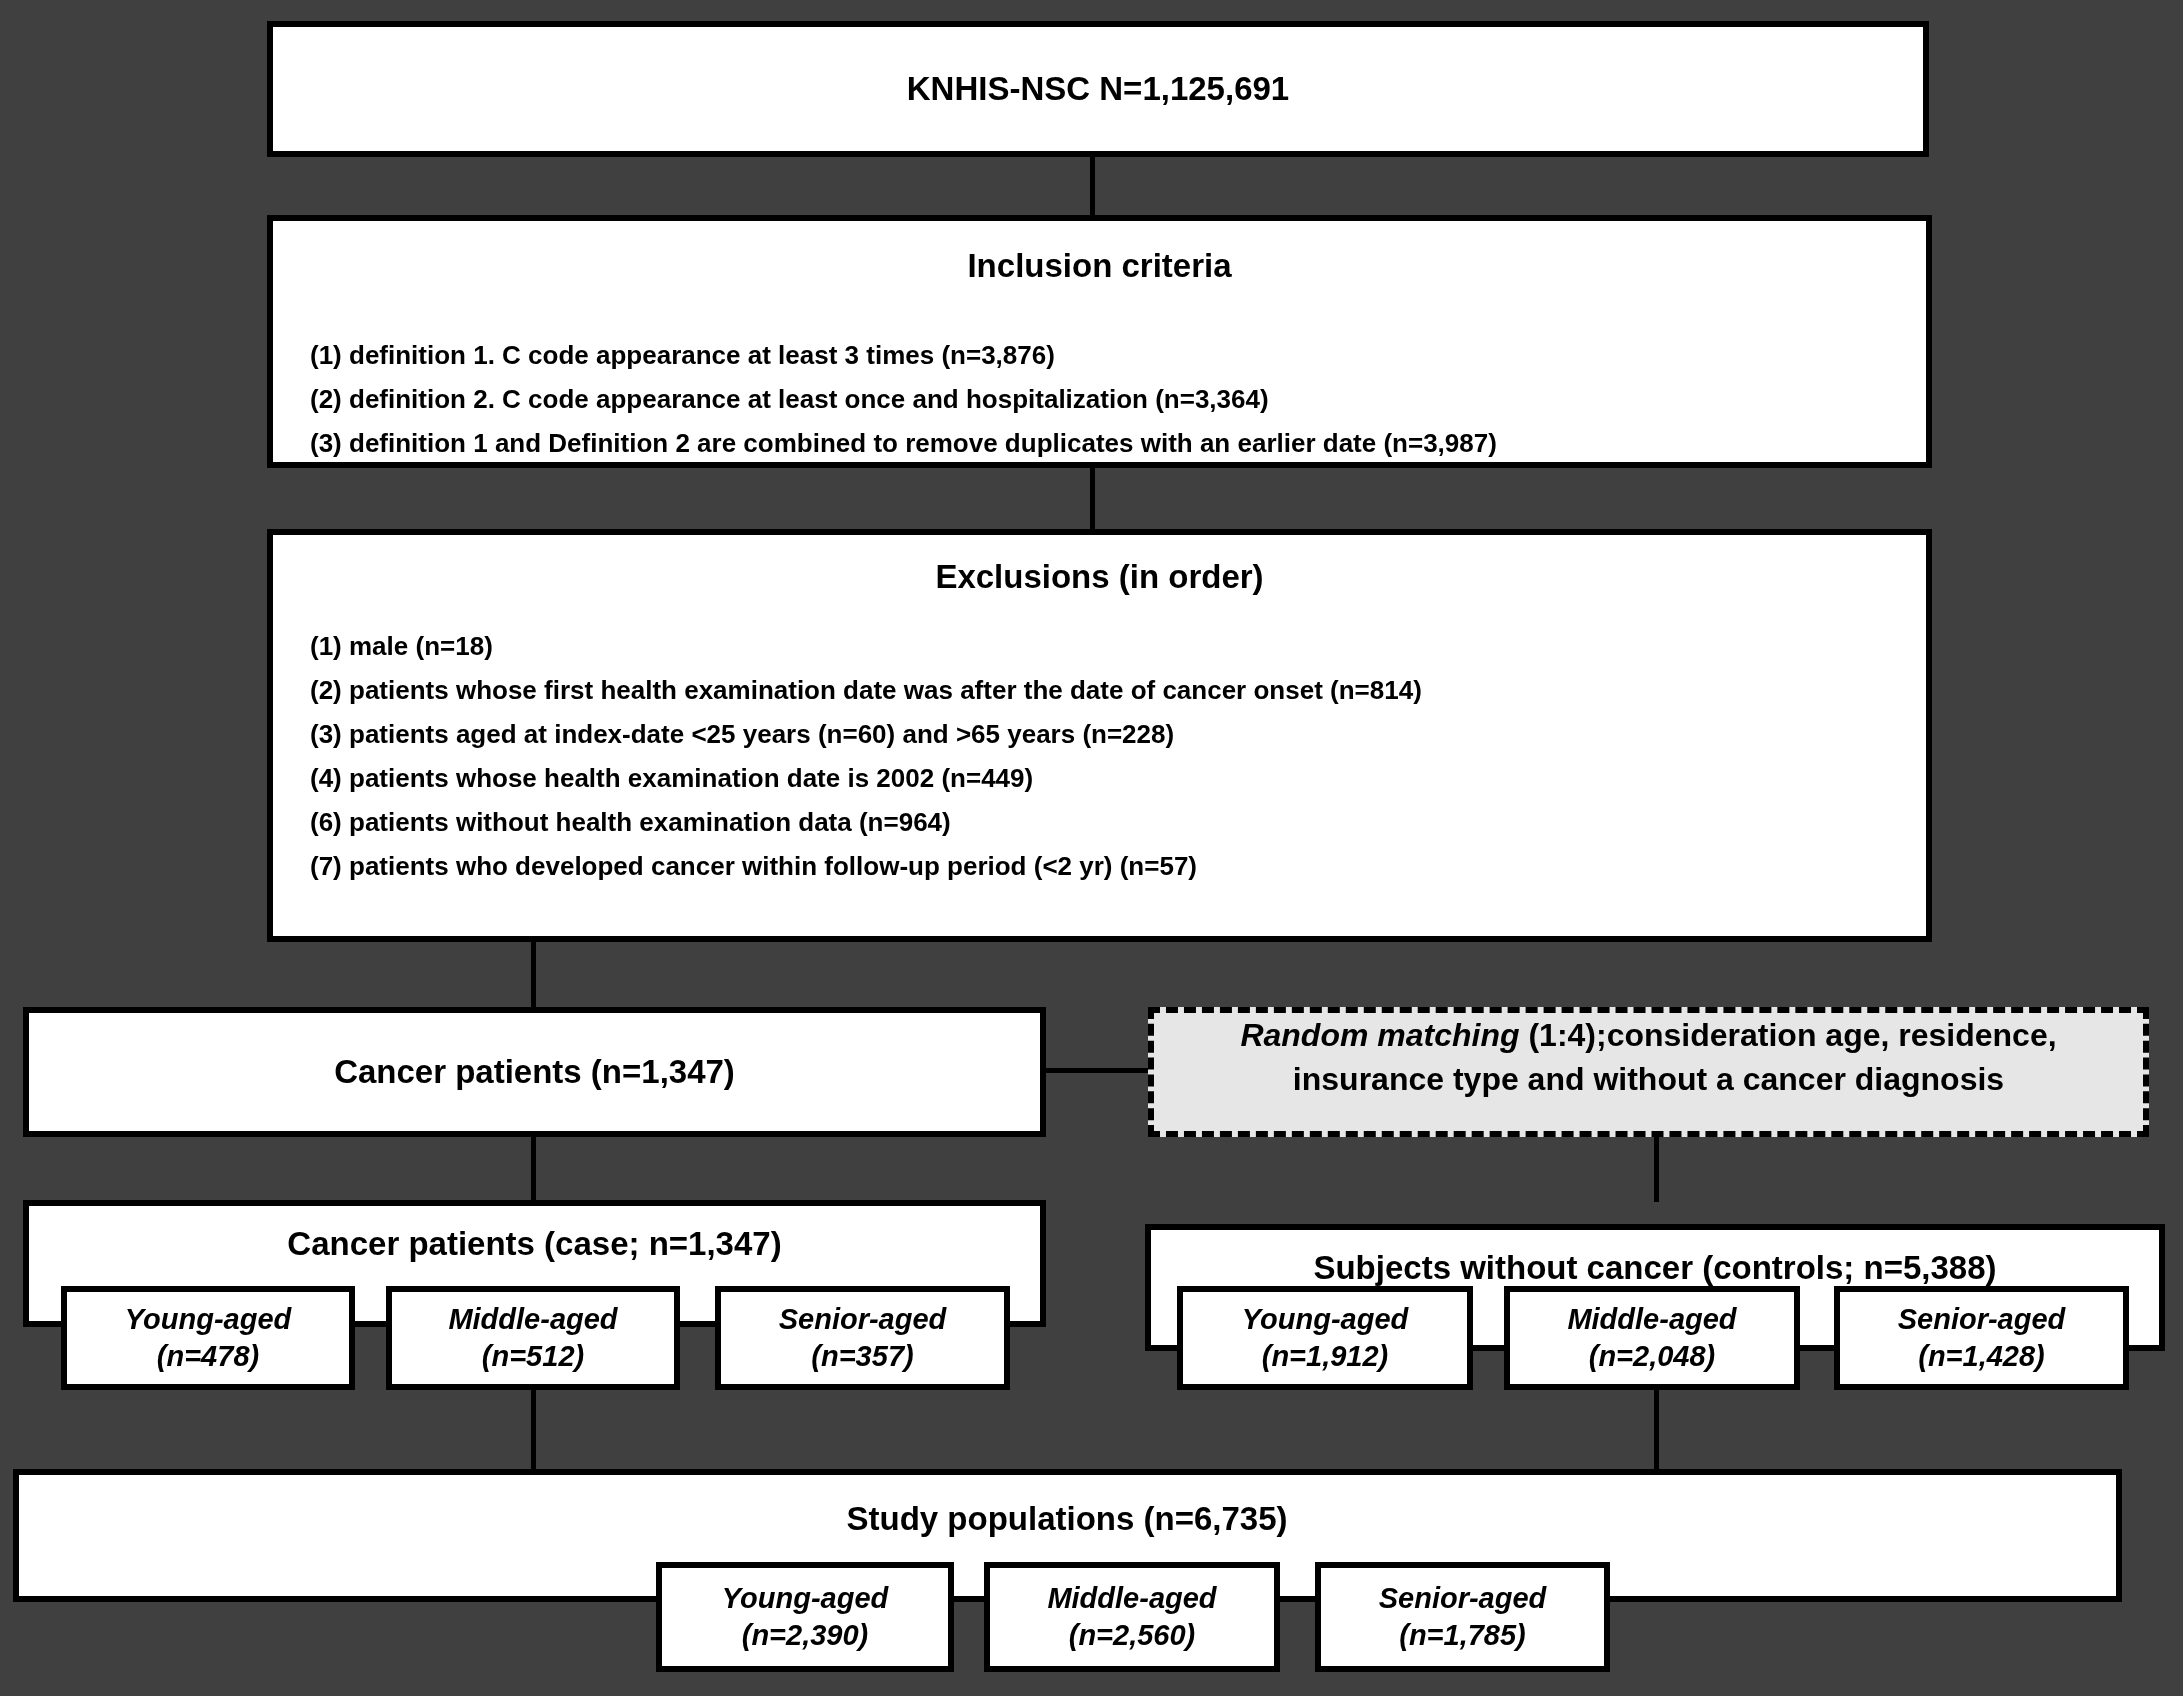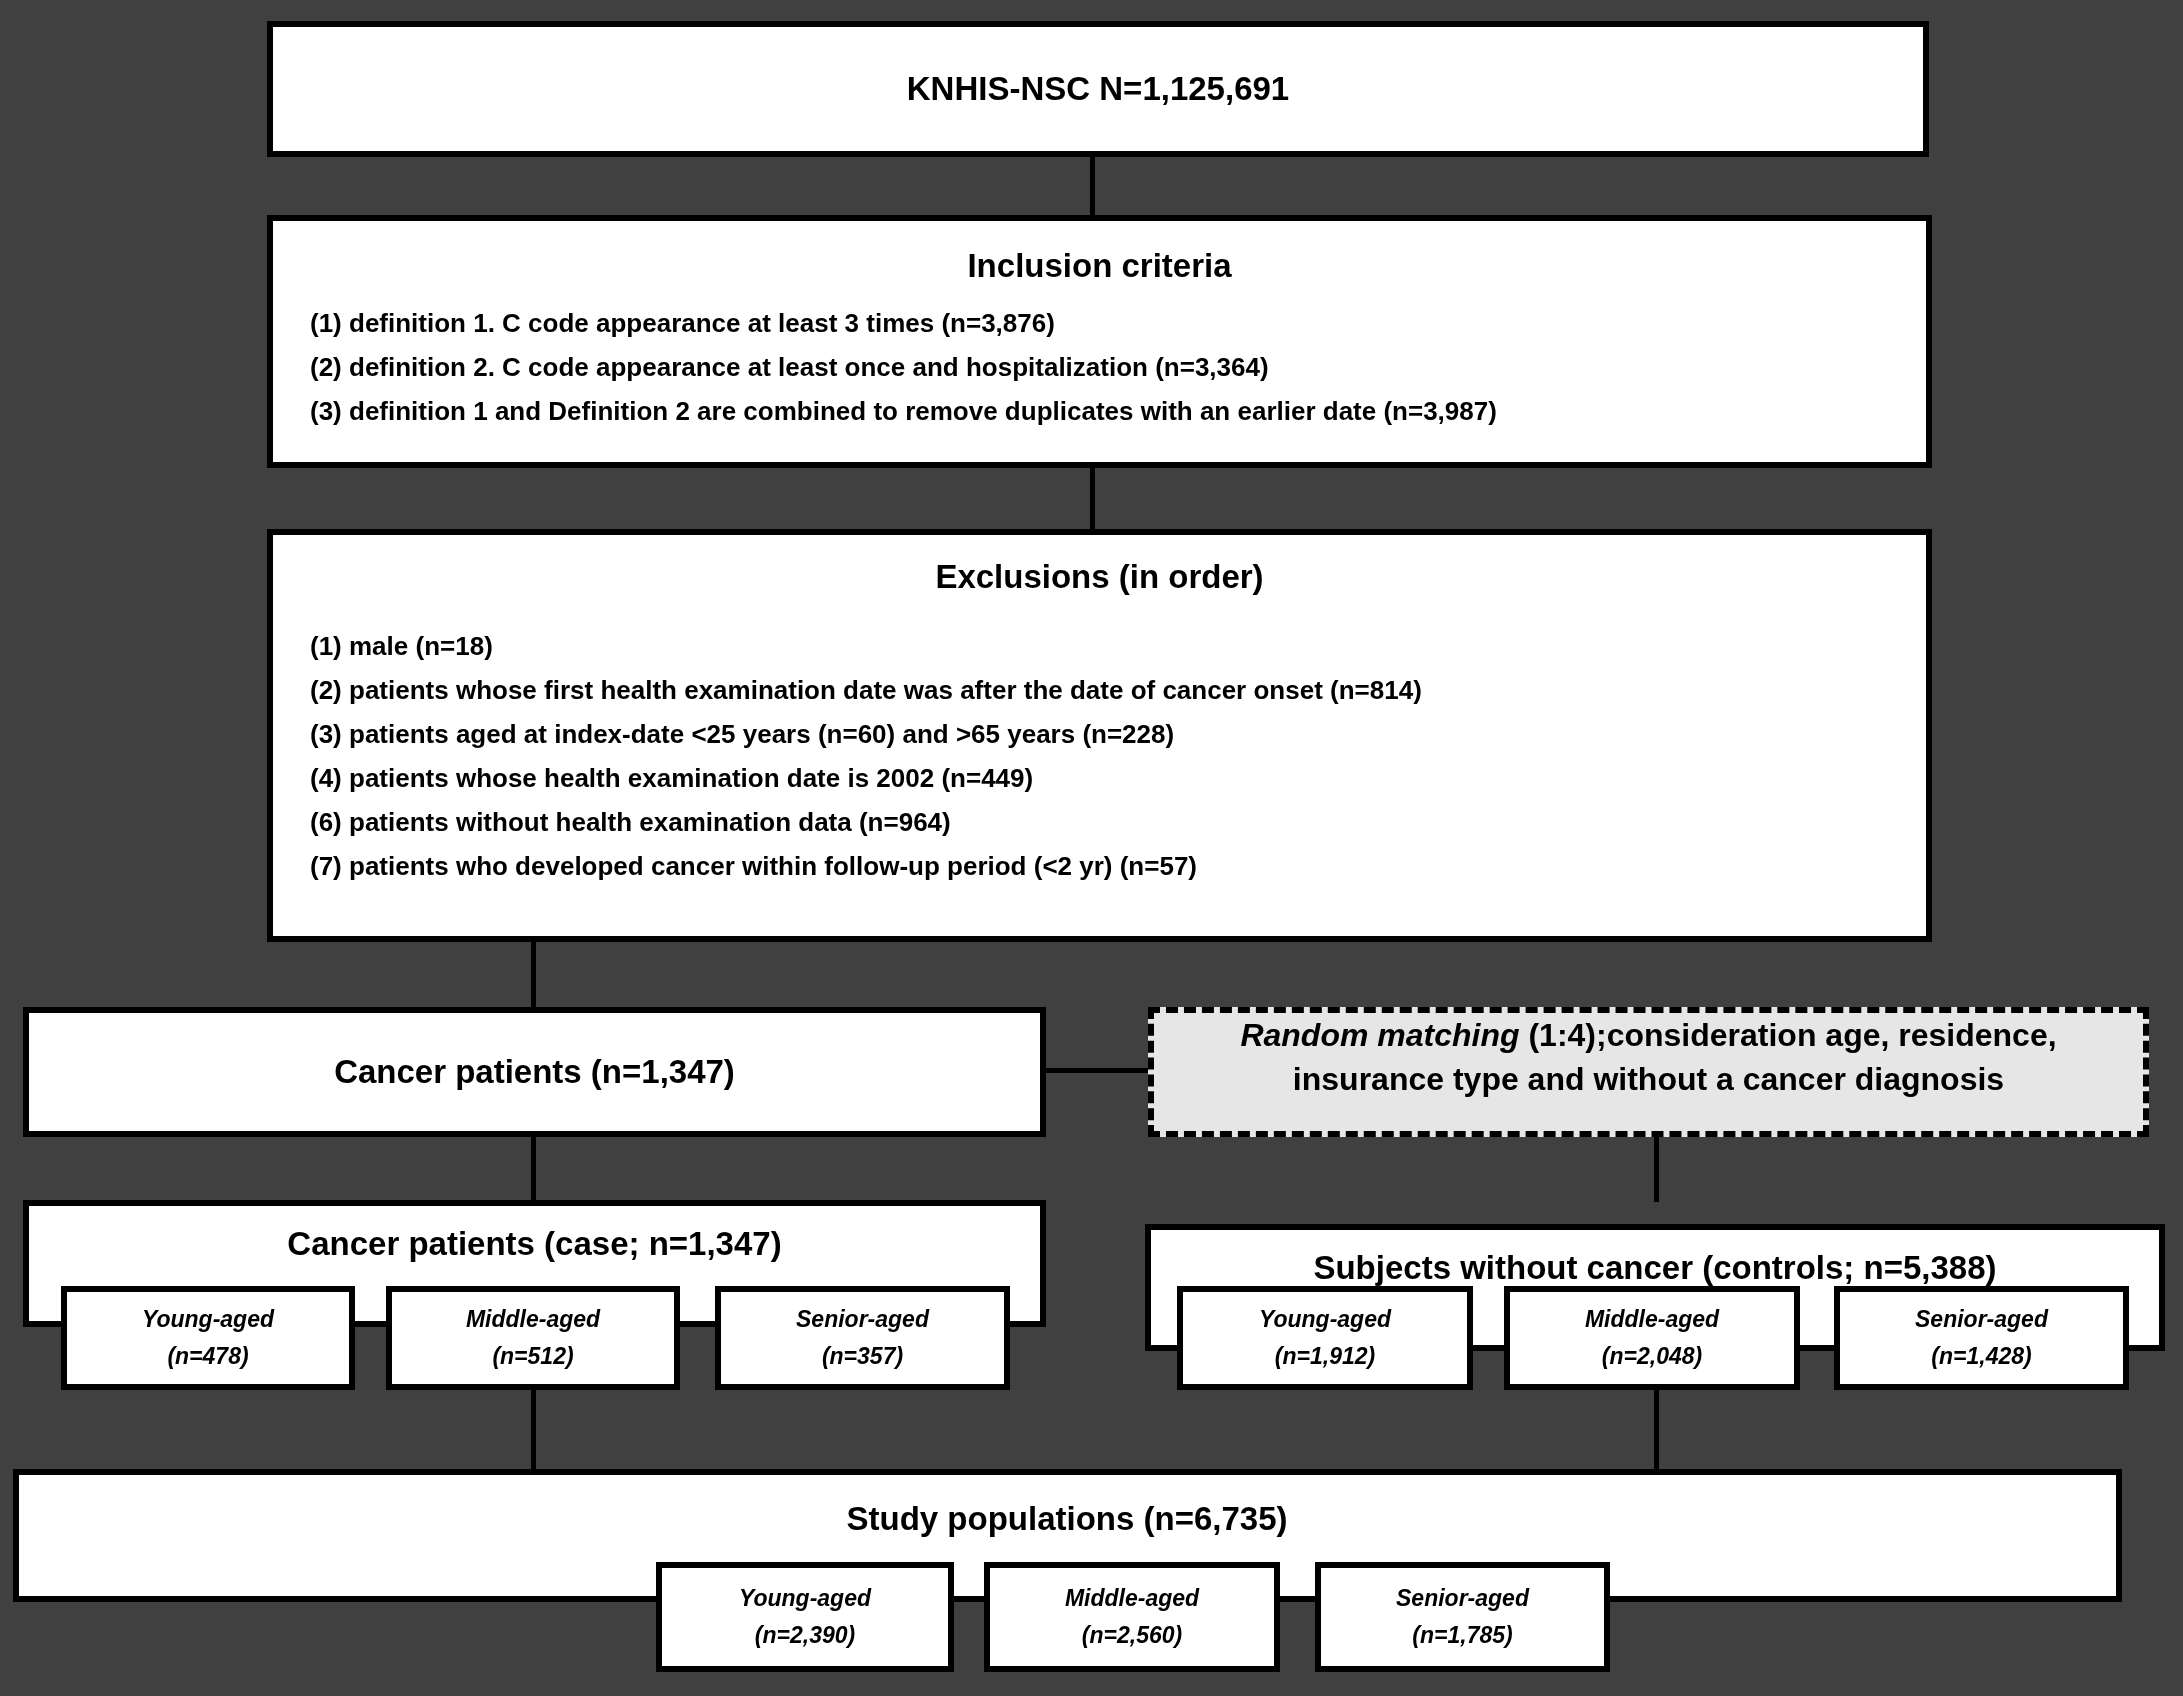--- a/index.html
+++ b/index.html
@@ -55,21 +55,21 @@
     position: absolute;
     box-sizing: border-box;
     border: 6.2px solid #000000;
     background: #ffffff;
     display: flex;
     flex-direction: column;
     align-items: center;
     justify-content: center;
     z-index: 4;
     font-style: italic;
-    font-size: 23px;
+    font-size: 29px;
     line-height: 37px;
     text-align: center;
   }
   .vline, .hline {
     position: absolute;
     background: #000000;
     z-index: 1;
   }
 </style>
 </head>
@@ -83,21 +83,21 @@
   <div class="hline" style="left:1043px; top:1068px; width:108px; height:4.9px;"></div>
   <div class="vline" style="left:531px; top:1134px; width:4.9px; height:68px;"></div>
   <div class="vline" style="left:1654px; top:1134px; width:4.9px; height:68px;"></div>
   <div class="vline" style="left:531px; top:1388px; width:4.9px; height:85px;"></div>
   <div class="vline" style="left:1654px; top:1388px; width:4.9px; height:85px;"></div>
 
   <div class="box v-center" style="left:267px; top:21px; width:1662px; height:136px;">
     <div class="box-title">KNHIS-NSC N=1,125,691</div>
   </div>
 
-  <div class="box" style="left:267px; top:215px; width:1665px; height:253px; padding-top:25px;">
+  <div class="box" style="left:267px; top:215px; width:1665px; height:253px; padding-top:25px;gap:32px;">
     <div class="box-title">Inclusion criteria</div>
     <div class="items" style="margin-top:15.3px;">
       <div>(1) definition 1. C code appearance at least 3 times (n=3,876)</div>
       <div>(2) definition 2. C code appearance at least once and hospitalization (n=3,364)</div>
       <div>(3) definition 1 and Definition 2 are combined to remove duplicates with an earlier date (n=3,987)</div>
     </div>
   </div>
 
   <div class="box" style="left:267px; top:529px; width:1665px; height:413px; padding-top:22px;">
     <div class="box-title">Exclusions (in order)</div>

